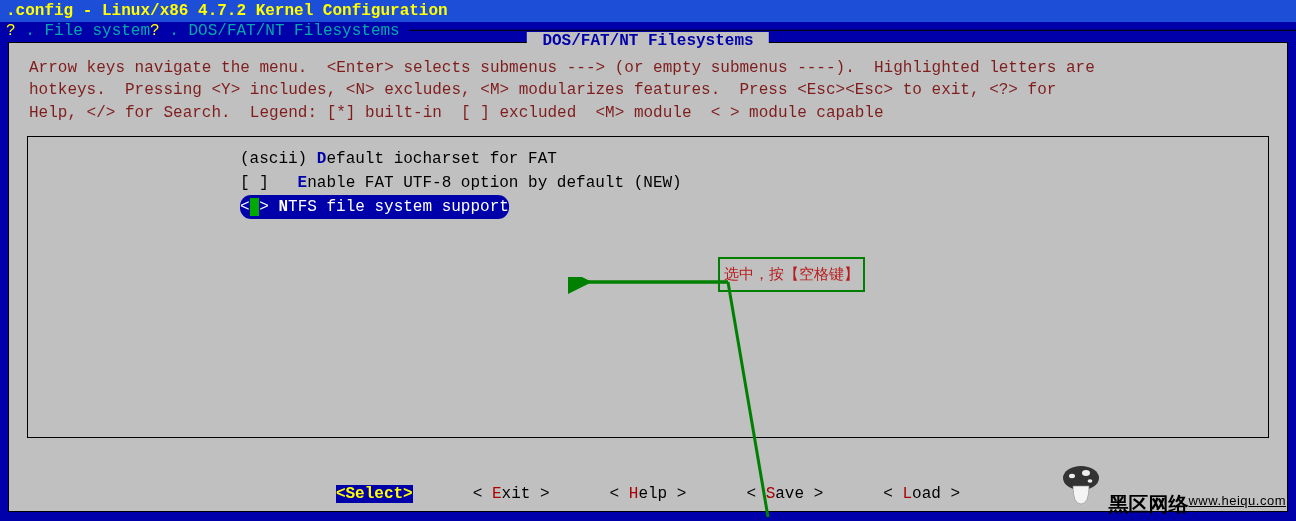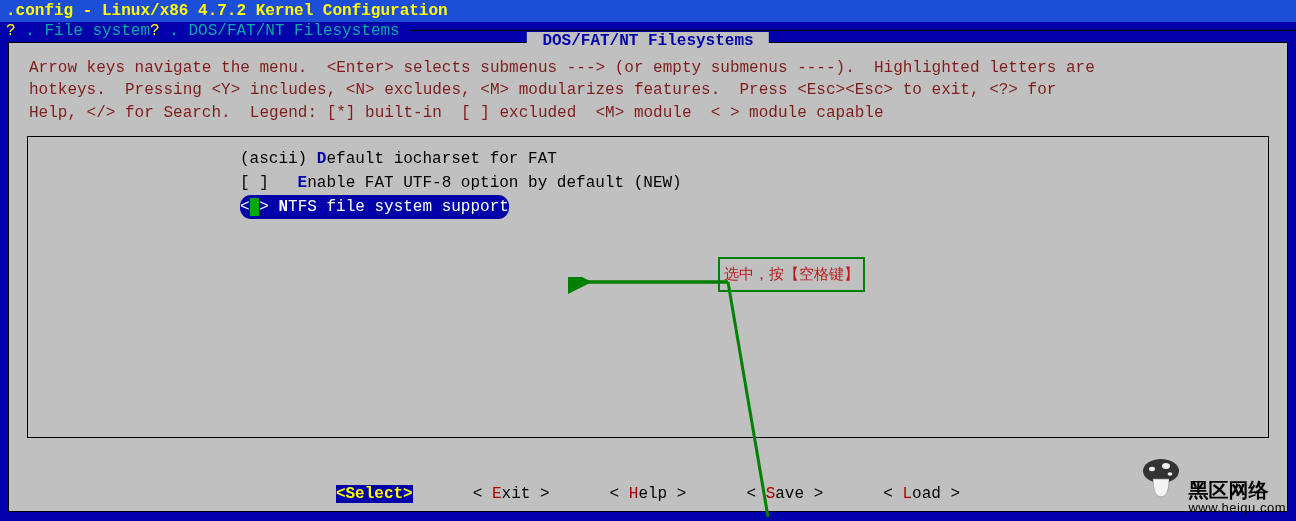--- a/index.html
+++ b/index.html
@@ -110,23 +110,23 @@
   .watermark {
     position: absolute;
     right: 10px;
     bottom: 6px;
     display: flex;
     align-items: center;
     gap: 6px;
     font-family: sans-serif;
   }
   .watermark svg { display:block; }
-  .wm-text { display:flex; flex-direction:column; line-height:1.05;margin-top:40px; }
+  .wm-text { display:flex; flex-direction:row; line-height:1.05;margin-top:40px; }
   .wm-cn { font-size: 20px; font-weight: bold; color:#000; }
-  .wm-url { font-size: 13px; color:#000; letter-spacing:0.5px; }
+  .wm-url { font-size: 13px; color:#000; letter-spacing:0.5px;text-decoration:underline; }
 </style>
 </head>
 <body>
 
 <div class="title-bar">.config - Linux/x86 4.7.2 Kernel Configuration</div>
 
 <div class="breadcrumb"><span class="q">?</span><span> . </span><span>File system</span><span class="q">?</span><span> . </span><span>DOS/FAT/NT Filesystems</span><span class="dash"> ─────────────────────────────────────────────────────────────────────────────────────────────────────</span></div>
 
 <div class="outer-panel">
   <div class="panel-title"> DOS/FAT/NT Filesystems </div>

